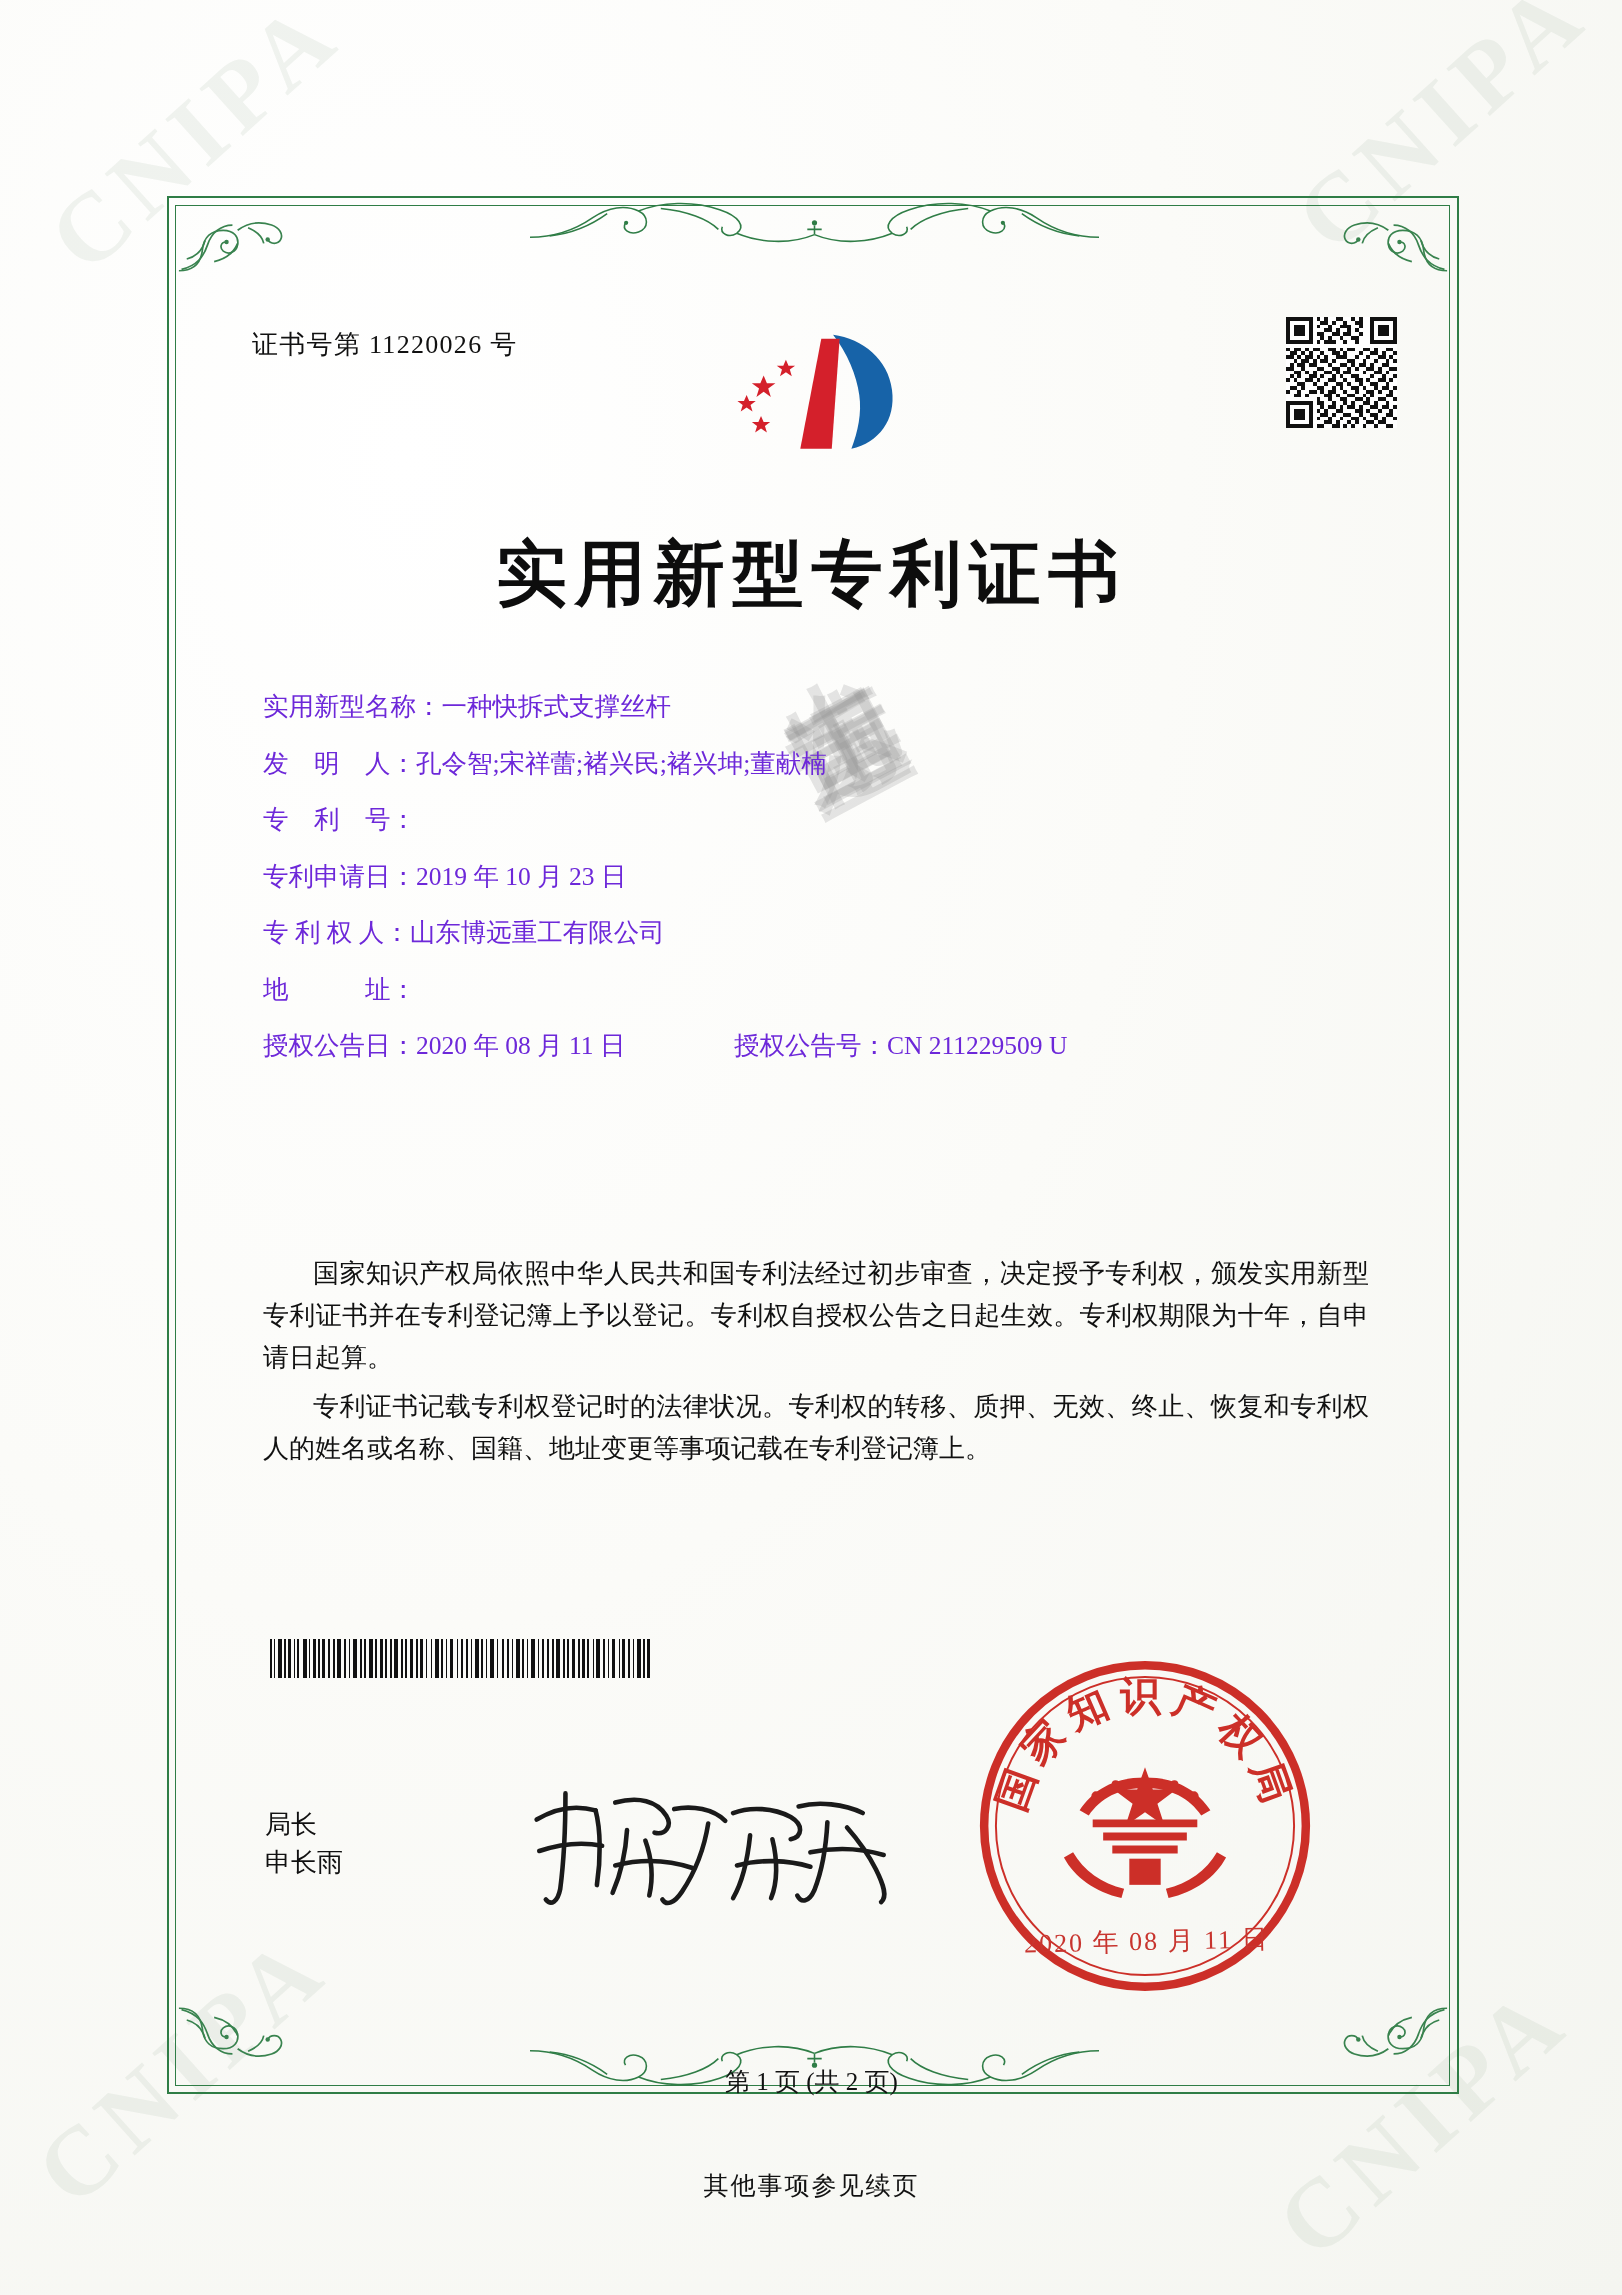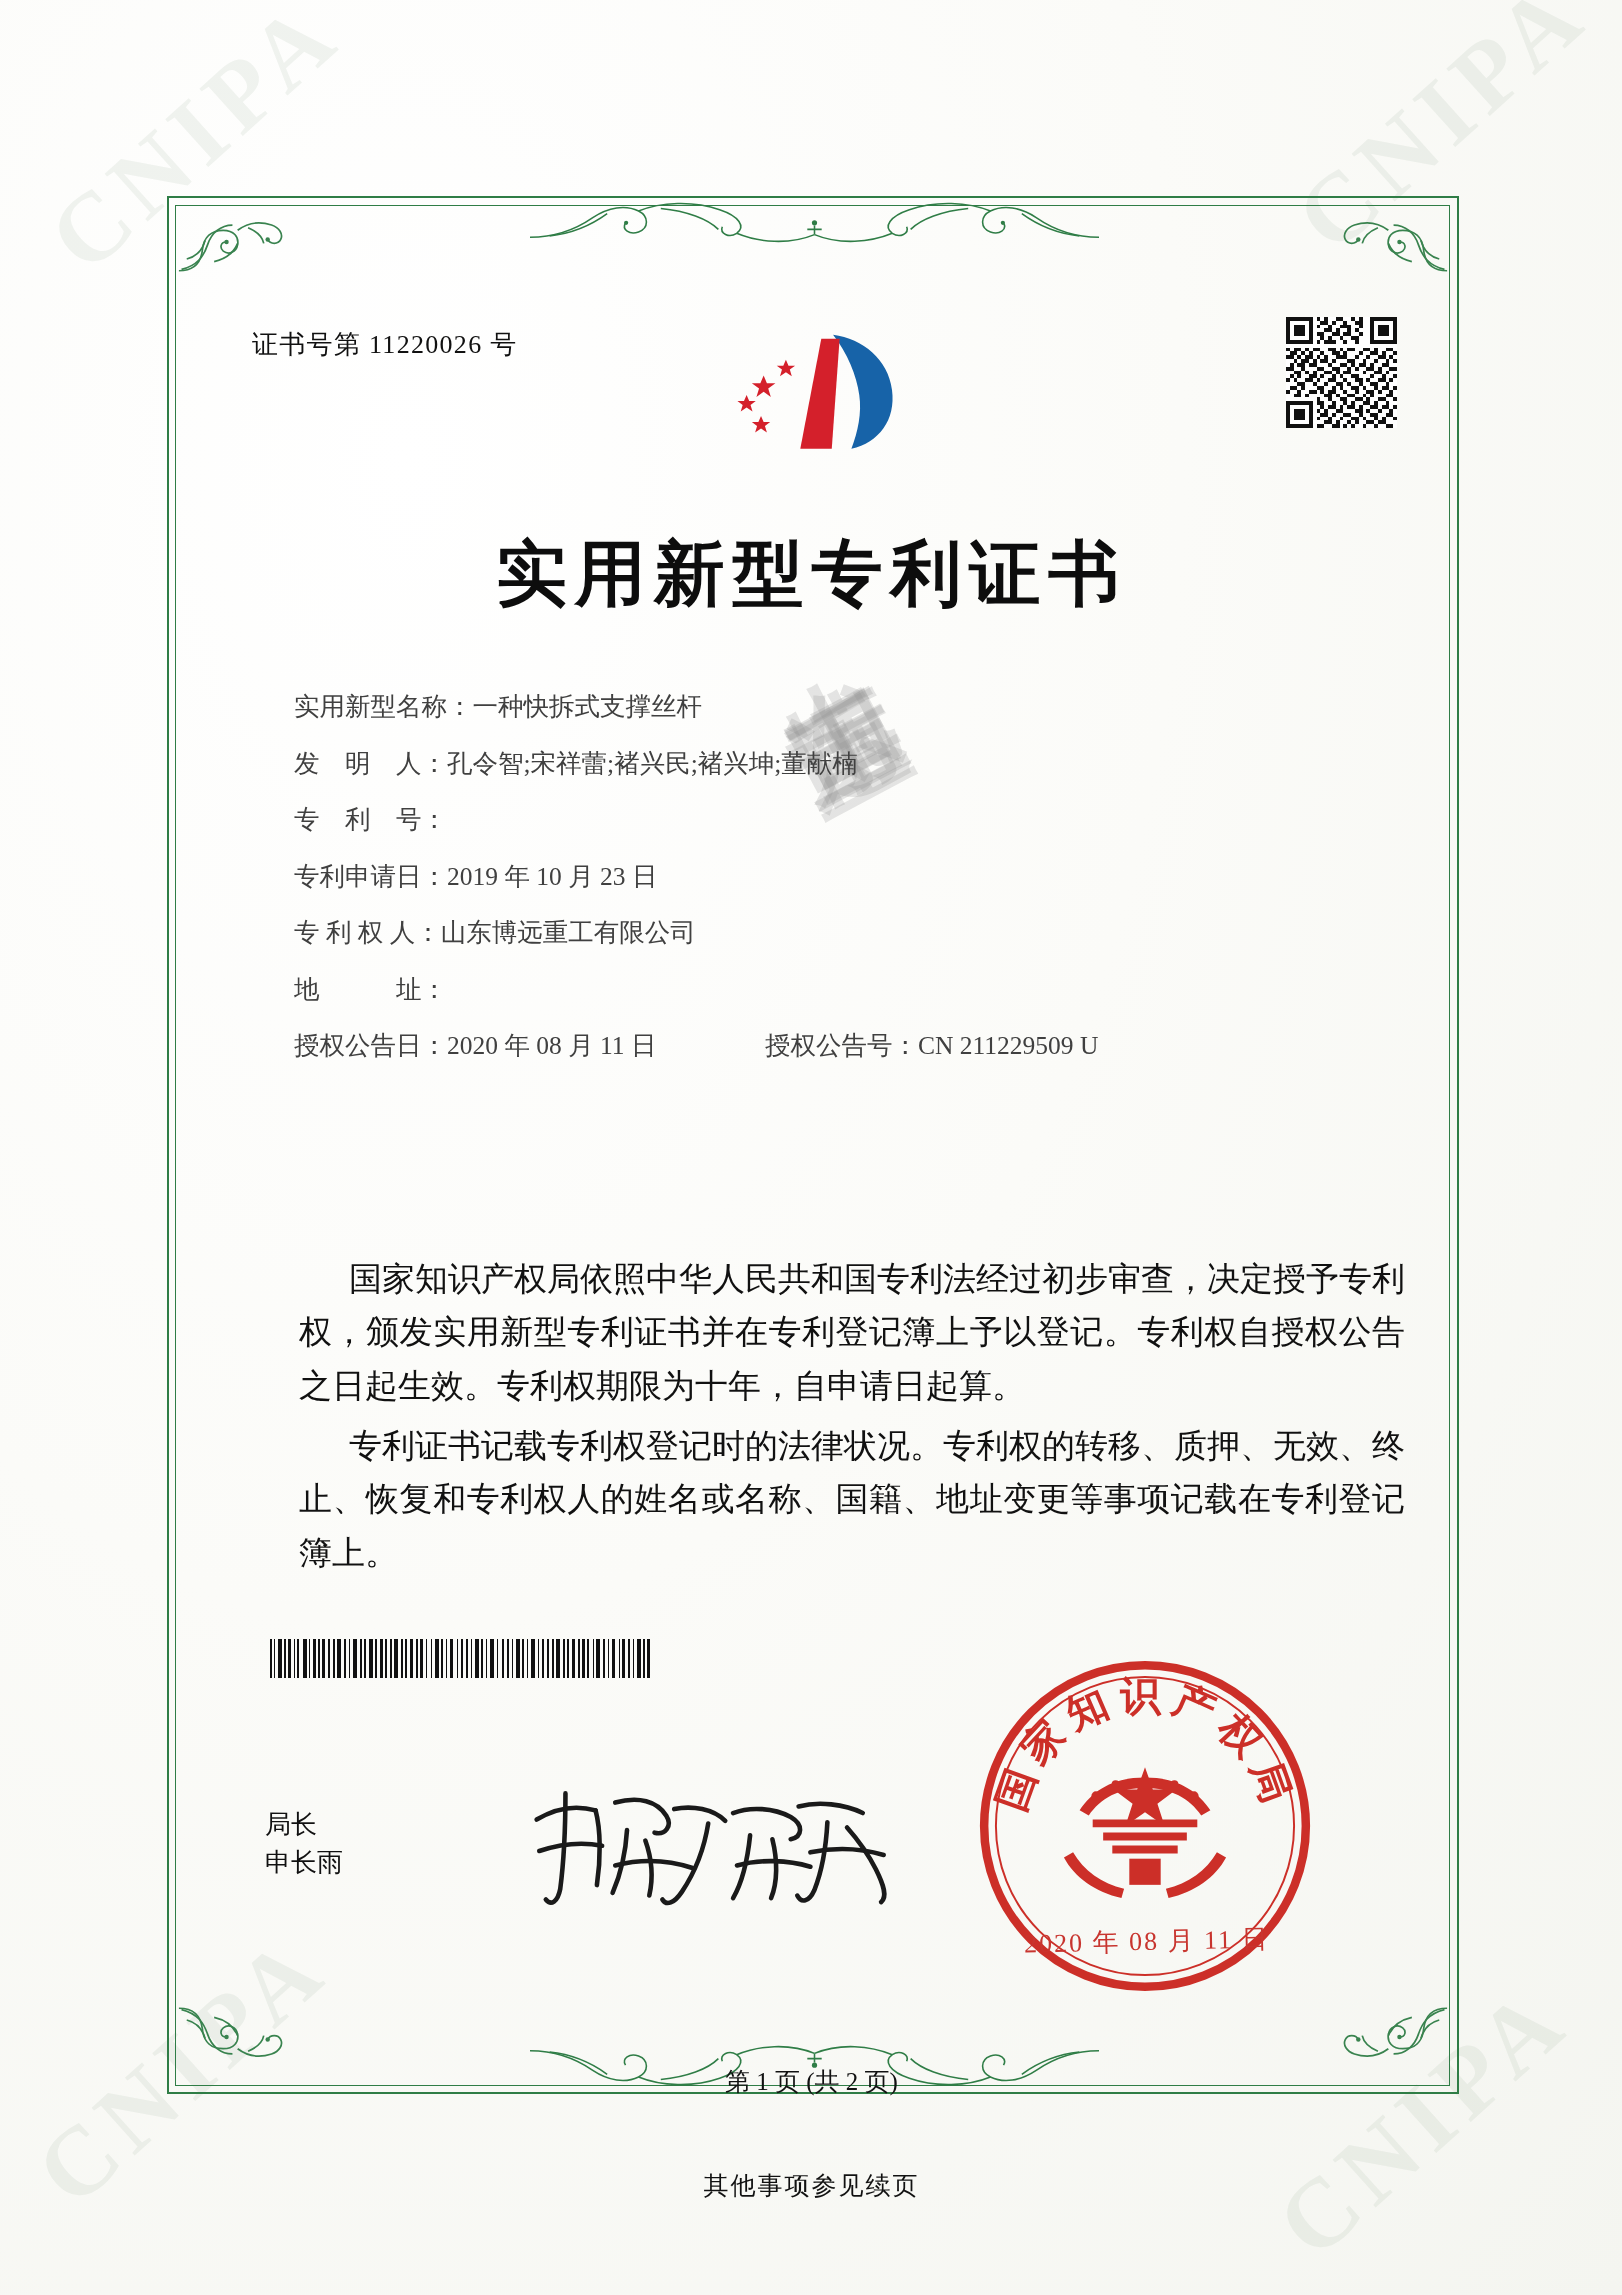--- a/index.html
+++ b/index.html
@@ -139,23 +139,22 @@
     margin-top: 20px;
   }
 
   
   .fields {
     position: absolute;
     left: 263px;
     top: 694px;
     width: 1112px;
     font-size: 25.5px;
-    color: #404040;
+    color: #6d28d9;
     line-height: 1.0;
-    margin-left: 31px;
   }
   .field-row {
     display: flex;
     align-items: flex-start;
     margin-bottom: 31px;
   }
   .field-label {
     white-space: pre;
     flex: none;
   }
@@ -169,25 +168,24 @@
   .field-row.pair { justify-content: flex-start; }
   .pair-left { width: 471px; display: flex; }
   .pair-right { display: flex; }
 
   
   .paras {
     position: absolute;
     left: 263px;
     top: 1253px;
     width: 1106px;
-    font-size: 33px;
+    font-size: 26px;
     line-height: 1.62;
     color: #111;
     text-align: justify;
-    margin-left: 36px;
   }
   .paras p {
     margin: 0 0 6.5px 0;
     text-indent: 50px;
   }
 
   
   .barcode {
     position: absolute;
     left: 268px;

